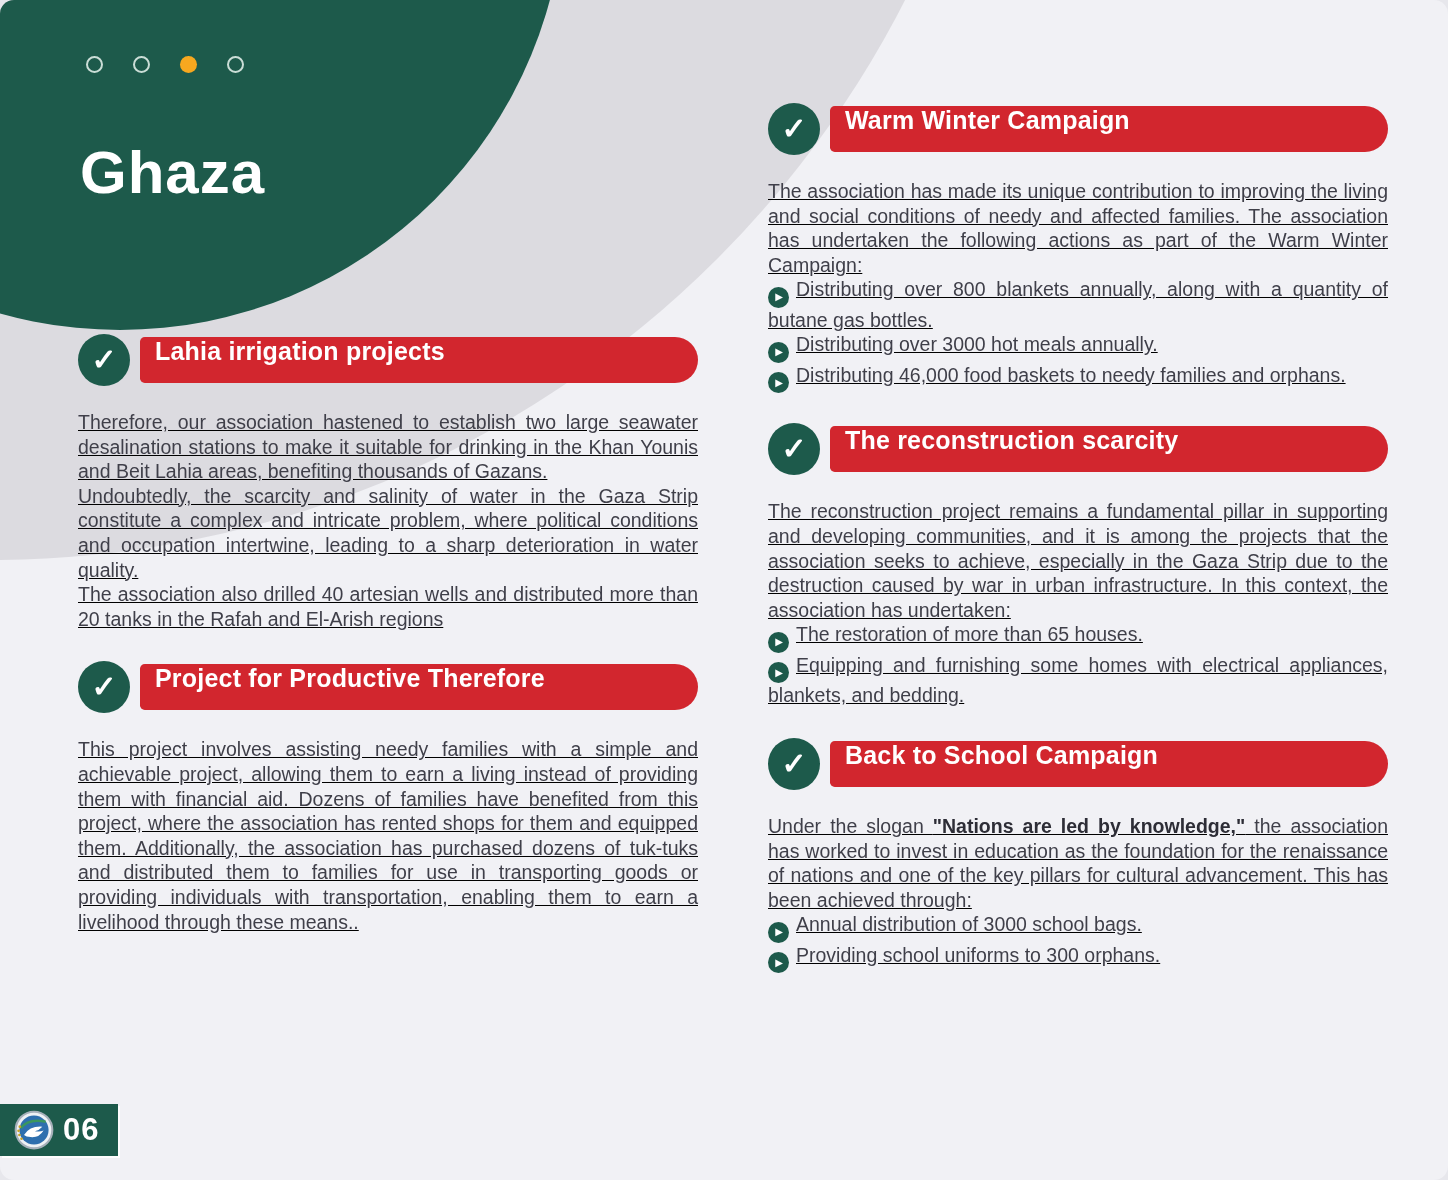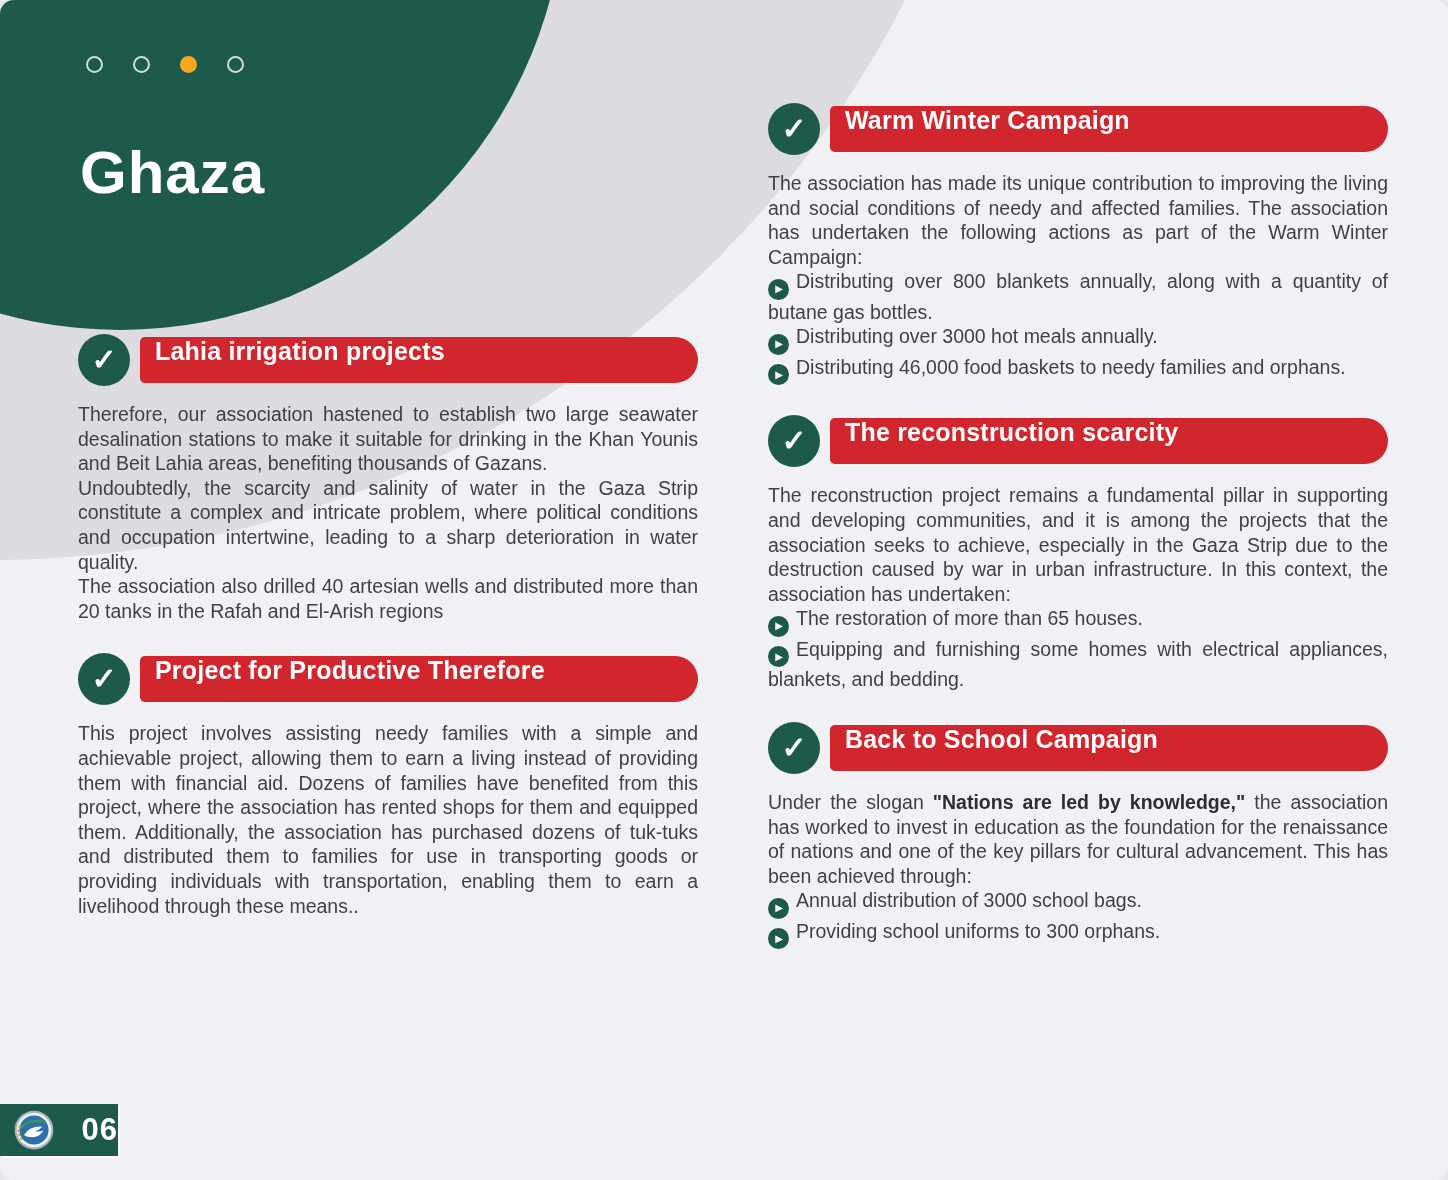--- a/index.html
+++ b/index.html
@@ -74,21 +74,21 @@
     display:flex; 
     padding-left:15px;
     box-sizing:border-box;
   }
   .banner-label {
     color:#ffffff;
     font-size:25px; font-weight:700; letter-spacing:0.2px;
     white-space:nowrap;
   }
 
-  .section-body { margin-top:16px; }
+  .section-body { margin-top:24px;text-decoration:underline; }
   .para {
     margin:0;
     color:var(--body-text,#3F3F49);
     font-size:19.5px; line-height:24.6px;
     text-align:justify;
   }
   .para b { font-weight:700; color:#2d2d36; }
 
   .play-icon {
     display:inline-flex; align-items:center; justify-content:center;
@@ -104,21 +104,20 @@
 
   
   .footer-badge {
     position:absolute; left:0; top:1104px;
     width:118px; height:52px;
     background:var(--brand-green,#1D5A4B);
     display:flex; align-items:center;
     padding-left:14px; box-sizing:border-box;
     box-shadow:2px 2px 0 rgba(255,255,255,0.9);
     z-index:3;
-    justify-content:space-between;
   }
   .logo { width:40px; height:40px; }
   .page-number {
     color:#ffffff; font-size:31px; font-weight:700;
     margin-left:9px; letter-spacing:1px;
   }
 </style>
 </head>
 <body>
 

